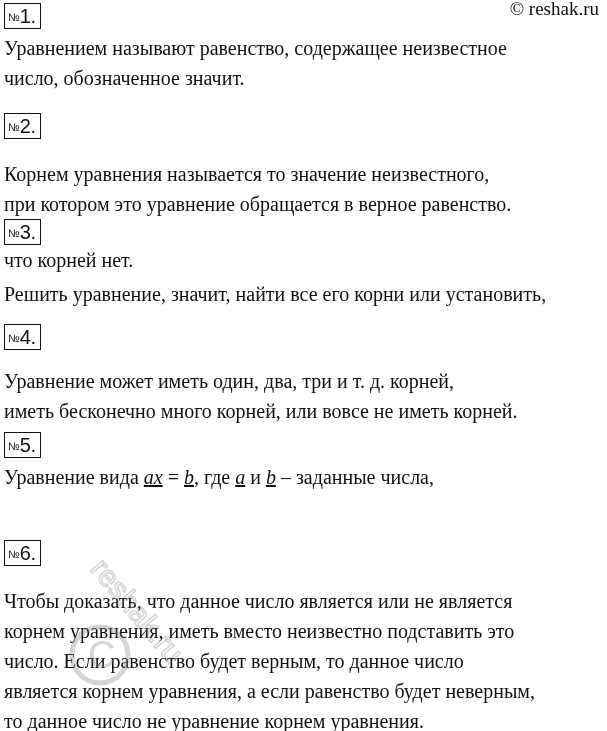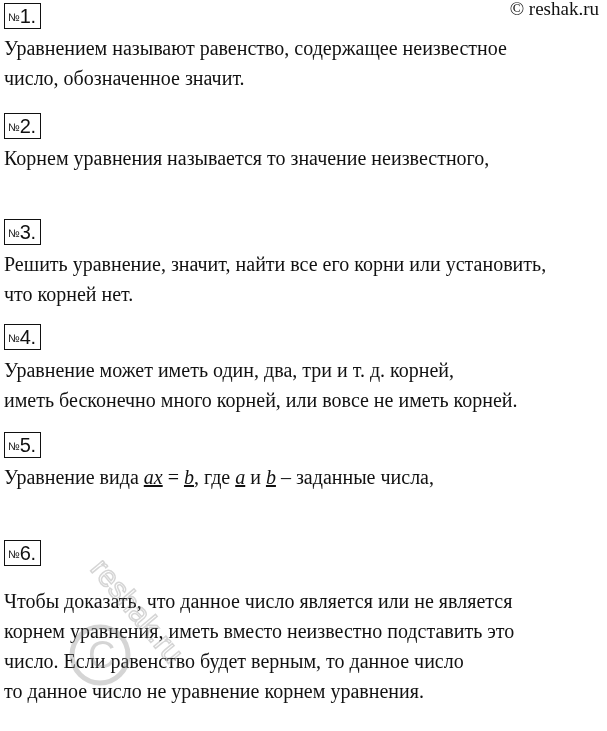--- a/index.html
+++ b/index.html
@@ -21,45 +21,47 @@
 <div class="copyright">© reshak.ru</div>
 
 <div class="block" style="top:3px">
   <div class="num"><span class="ns">№</span><span class="nv">1.</span></div>
   <div class="line" style="margin-top:4px">Уравнением называют равенство, содержащее неизвестное</div>
   <div class="line">число, обозначенное значит.</div>
 </div>
 
 <div class="block" style="top:113px">
   <div class="num"><span class="ns">№</span><span class="nv">2.</span></div>
-  <div class="line" style="margin-top:4px">Корнем уравнения называется то значение неизвестного,</div>
+  <div class="line" style="margin-top:20px">Корнем уравнения называется то значение неизвестного,</div>
+  <div class="line">при котором это уравнение обращается в верное равенство.</div>
 </div>
 
 <div class="block" style="top:219px">
   <div class="num"><span class="ns">№</span><span class="nv">3.</span></div>
+  <div class="line">что корней нет.</div>
   <div class="line" style="margin-top:4px">Решить уравнение, значит, найти все его корни или установить,</div>
-  <div class="line">что корней нет.</div>
 </div>
 
 <div class="block" style="top:324px">
   <div class="num"><span class="ns">№</span><span class="nv">4.</span></div>
-  <div class="line" style="margin-top:5px">Уравнение может иметь один, два, три и т. д. корней,</div>
+  <div class="line" style="margin-top:16px">Уравнение может иметь один, два, три и т. д. корней,</div>
   <div class="line">иметь бесконечно много корней, или вовсе не иметь корней.</div>
 </div>
 
 <div class="block" style="top:432px">
   <div class="num"><span class="ns">№</span><span class="nv">5.</span></div>
   <div class="line" style="margin-top:4px"><span>Уравнение вида </span><i>ax</i><span> = </span><i>b</i><span>, где </span><i>a</i><span> и </span><i>b</i><span> – заданные числа,</span></div>
 </div>
 
 <div class="block" style="top:540px">
   <div class="num"><span class="ns">№</span><span class="nv">6.</span></div>
   <div class="line" style="margin-top:20px">Чтобы доказать, что данное число является или не является</div>
   <div class="line">корнем уравнения, иметь вместо неизвестно подставить это</div>
   <div class="line">число. Если равенство будет верным, то данное число</div>
+  <div class="line">является корнем уравнения, а если равенство будет неверным,</div>
   <div class="line">то данное число не уравнение корнем уравнения.</div>
 </div>
 
 <svg class="wm" viewBox="0 0 130 130">
   <circle cx="45" cy="95" r="28" fill="none" stroke="#888" stroke-width="5"></circle>
   <text x="33" y="108" font-size="38" fill="#888" font-family="Liberation Sans, sans-serif">C</text>
   <text x="20" y="40" font-size="30" fill="none" stroke="#888" stroke-width="1.5" transform="rotate(50 60 40)" font-family="Liberation Sans, sans-serif">reshak.ru</text>
 </svg>
 
 </body></html>

